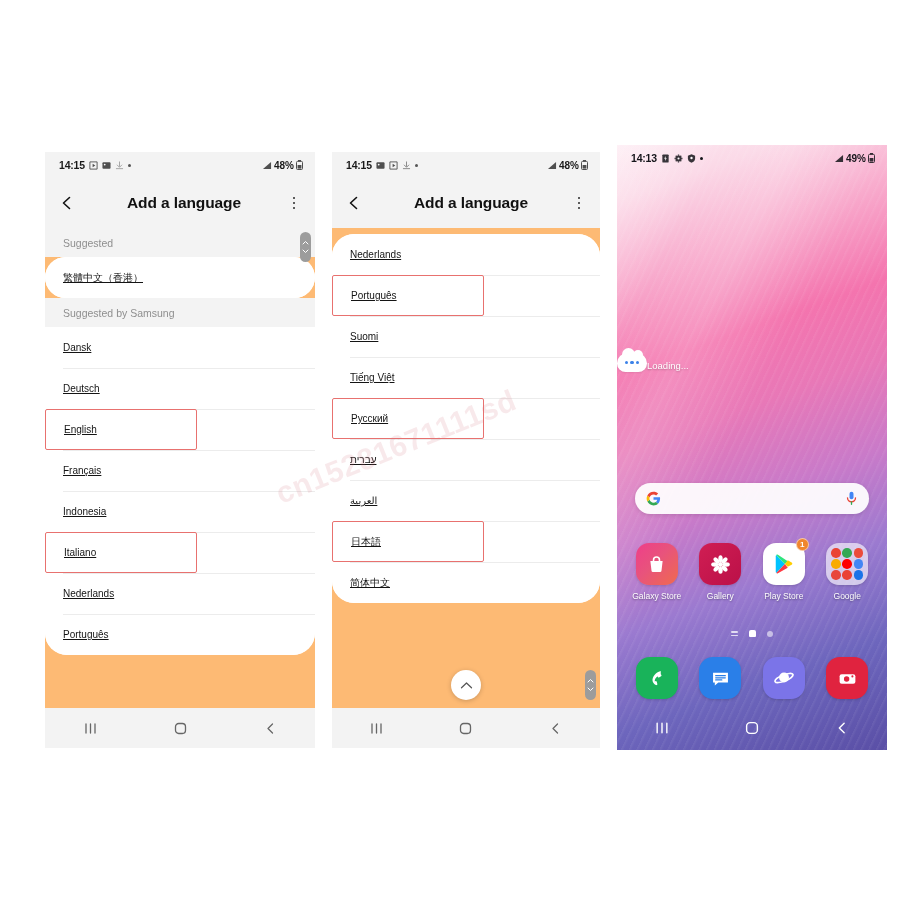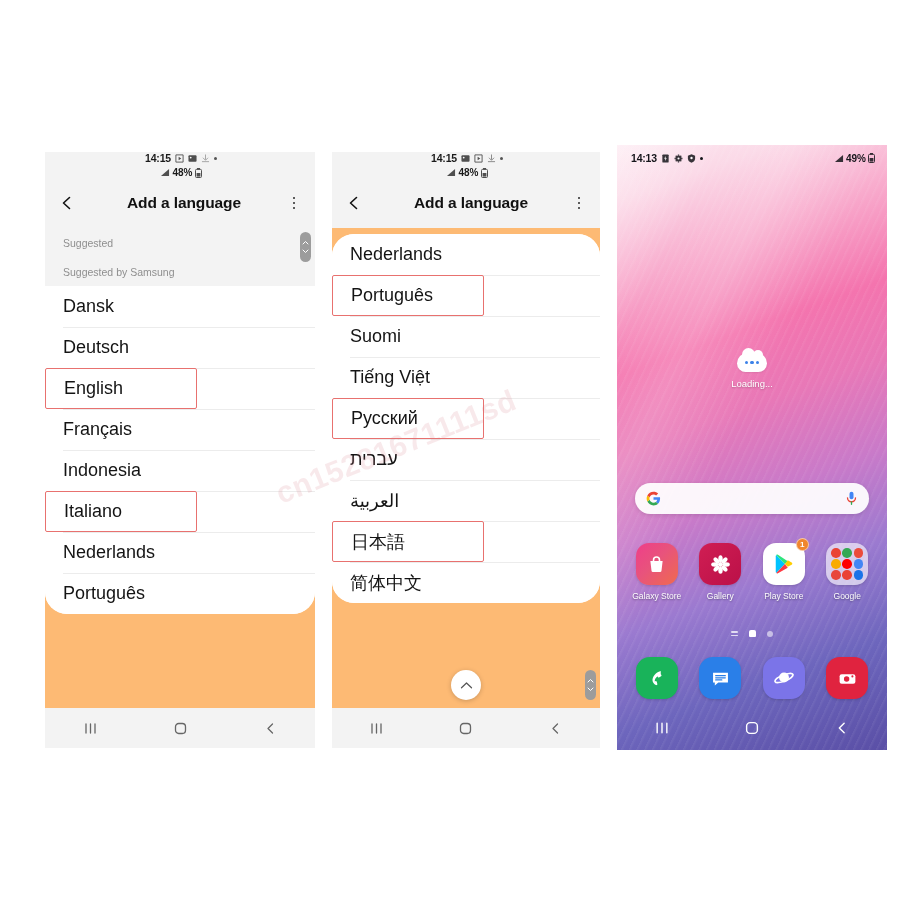--- a/index.html
+++ b/index.html
@@ -38,21 +38,20 @@
 
   
   .statusbar {
     height: 26px;
     display: flex; align-items: center;
     justify-content: space-between;
     padding: 0 12px 0 14px;
     font-size: 10px;
     color: #1a1a1a;
     font-weight: 600;
-    flex-direction: column;
   }
   .sb-left { display: flex; align-items: center; gap: 4px; }
   .sb-right { display: flex; align-items: center; gap: 2px; font-size: 10px; }
   .sb-time { font-size: 10.5px; font-weight: 700; letter-spacing: -0.2px; }
   .sb-ico { width: 9px; height: 9px; display:inline-block; opacity: .85; }
   .sb-ico svg { width: 100%; height: 100%; display:block; }
   .sb-dot { width: 3px; height: 3px; border-radius: 50%; background:#555; display:inline-block; }
   .sig { width: 10px; height: 9px; }
   .batt { width: 7px; height: 10px; }
 
@@ -91,24 +90,25 @@
   .sechead {
     font-size: 10.5px; color: #8e8e8e;
     padding: 9px 18px 8px 18px;
     background: #f3f3f3;
     font-weight: 400;
   }
   .row {
     height: 41px;
     display: flex; align-items: center;
     padding: 0 18px;
-    font-size: 18px;
+    font-size: 10px;
     color: #141414;
     position: relative;
     background: #fff;
+    text-decoration: underline;
   }
   .row + .row::before {
     content: "";
     position: absolute; left: 18px; right: 0; top: 0;
     height: 1px; background: #ececec;
   }
   .row.rtl { justify-content: flex-end; padding-right: 16px; direction: rtl; }
   
   .row.hl {
     border: 1.6px solid #e8716f;
@@ -196,21 +196,21 @@
   .home-inner { position: relative; z-index: 3; height: 100%; display: flex; flex-direction: column; }
 
   .statusbar3 {
     height: 26px;
     display: flex; align-items: center; justify-content: space-between;
     padding: 0 12px 0 14px; font-size: 10px; color: #15151a; font-weight: 700;
   }
 
   .loading-widget {
     position: absolute; left: 0; right: 0; top: 208px;
-    display: flex; flex-direction: column; align-items: center; z-index: 4;
+    display: flex; flex-direction: row; align-items: center; z-index: 4;
   }
   .cloud {
     width: 30px; height: 19px;
     background: #fff;
     border-radius: 12px 12px 10px 10px;
     position: relative;
     display:flex; align-items:center; justify-content:center; gap:2.5px;
     box-shadow: 0 1px 2px rgba(0,0,0,0.07);
   }
   .cloud::before {
@@ -347,20 +347,23 @@
       <span class="appbar-title">Add a language</span>
       <span class="kebab">
           <i></i>
           <i></i>
           <i></i>
         </span>
     </div>
 
     <div class="listbody">
       <div class="sechead">Suggested</div>
+      <div class="card rt">
+        <div class="row">繁體中文（香港）</div>
+      </div>
       <div class="sechead">Suggested by Samsung</div>
       <div class="card top">
         <div class="row">Dansk</div>
         <div class="row">Deutsch</div>
         <div class="hlwrap">
           <div class="row hl">English</div>
         </div>
         <div class="row">Français</div>
         <div class="row">Indonesia</div>
         <div class="hlwrap">

